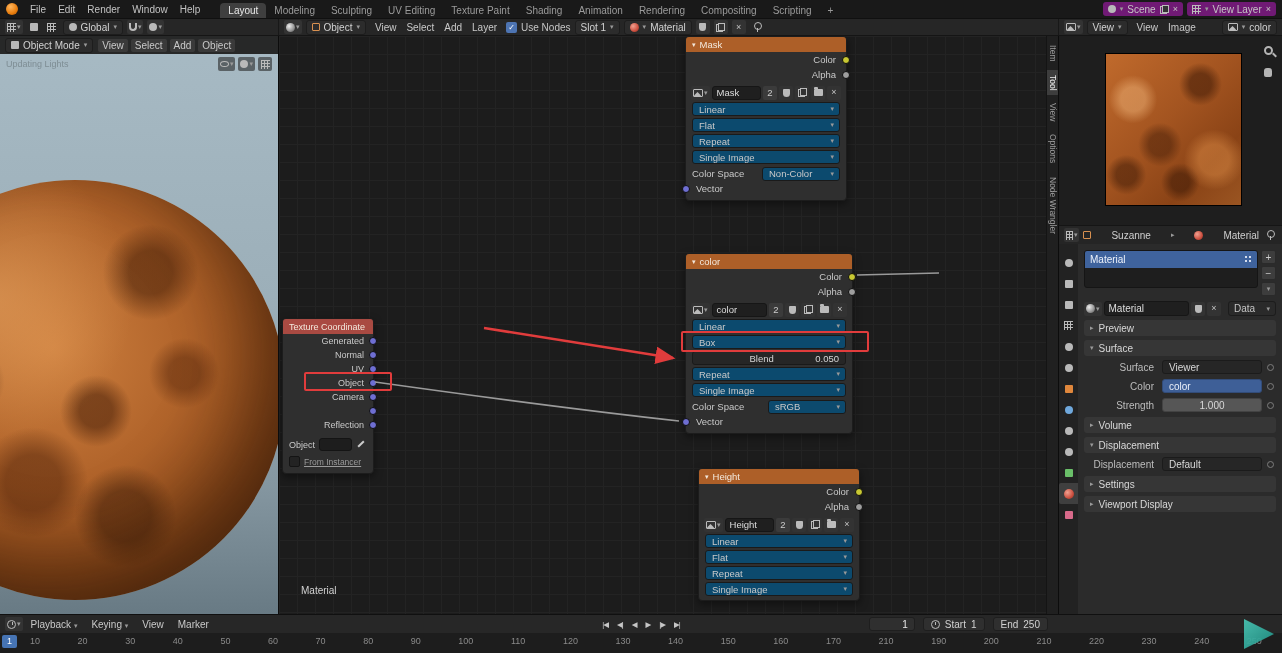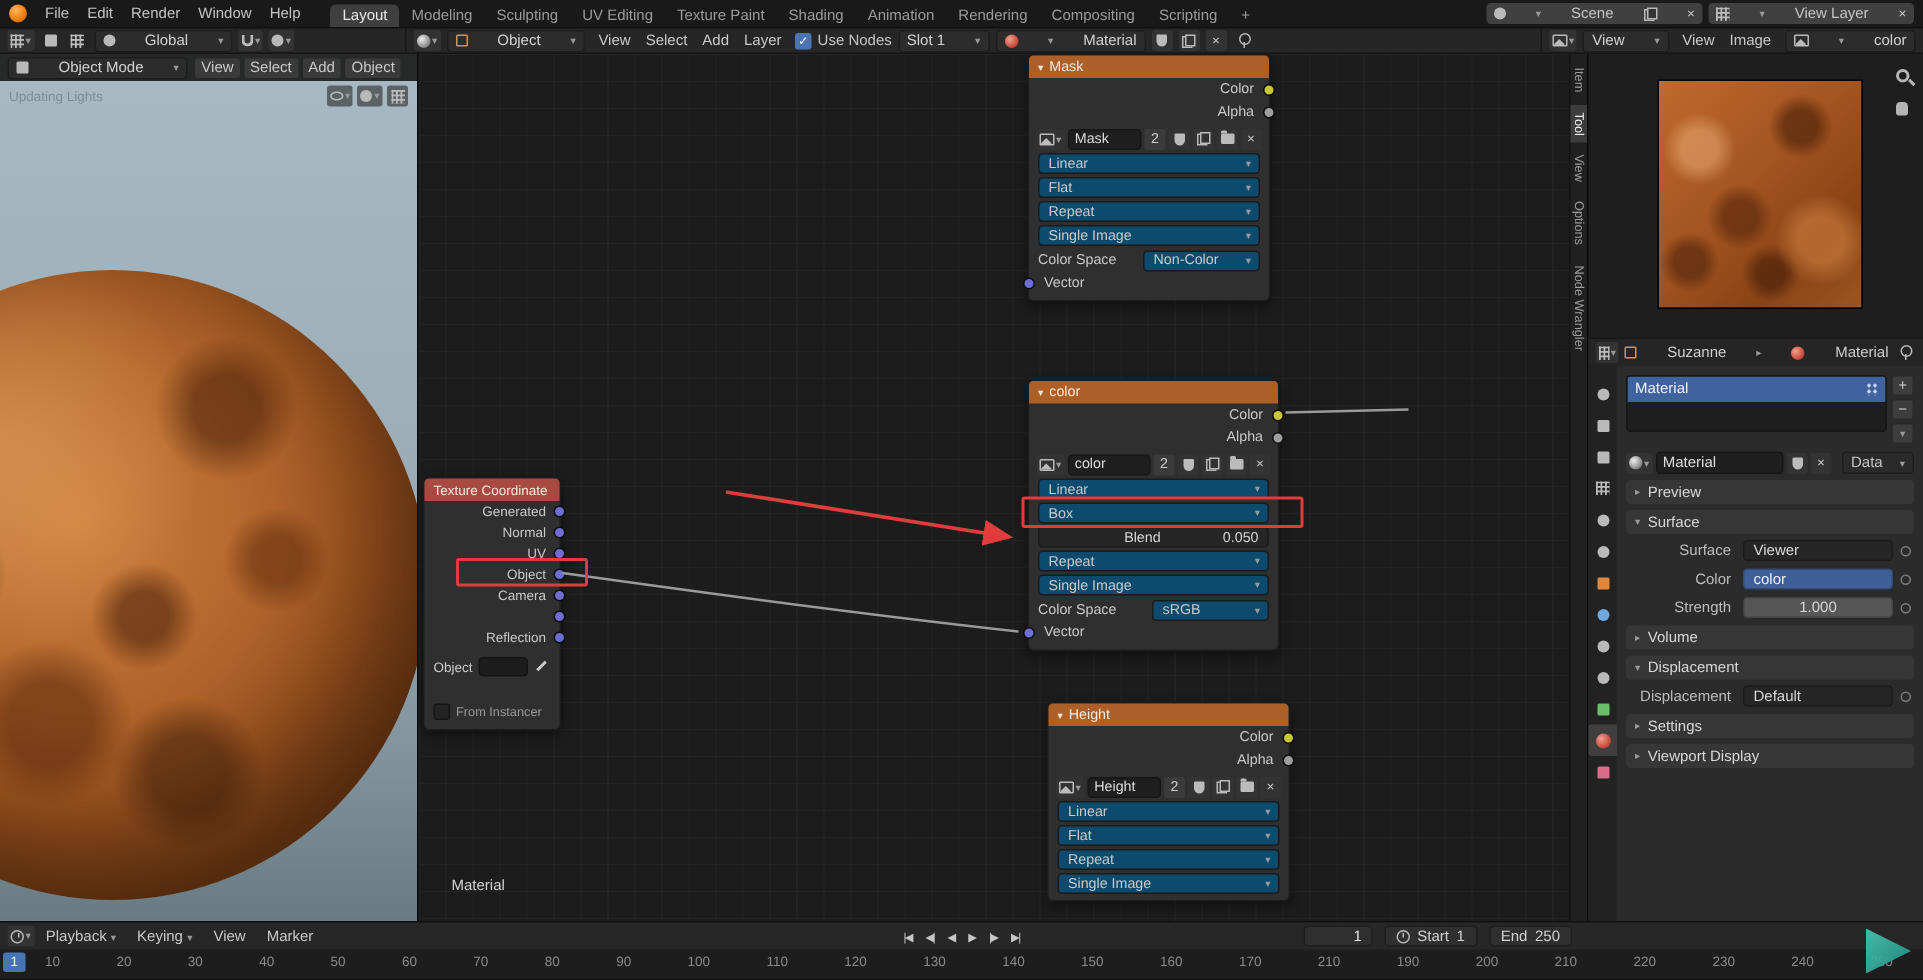--- a/index.html
+++ b/index.html
@@ -5,21 +5,21 @@
   * { box-sizing:border-box; margin:0; padding:0; }
   html,body { background:#000; }
   body { font-family:"Liberation Sans","DejaVu Sans",sans-serif; font-size:10px; color:#c5c5c5; }
   #app { position:relative; width:1282px; height:653px; background:#111; overflow:hidden; }
 
   
   .car { font-size:7px; color:#9a9a9a; }
   .mi { display:inline-flex; align-items:center; justify-content:center; gap:1px;
         height:14px; min-width:14px; padding:0 2px; background:#333; border-radius:2px; }
   .mi.flat { background:transparent; }
-  .pill { display:inline-flex; align-items:center; gap:20px; background:#2c2c2c; border:1px solid #1d1d1d;
+  .pill { display:inline-flex; align-items:center; gap:4px; background:#2c2c2c; border:1px solid #1d1d1d;
           border-radius:3px; height:15px; padding:0 5px; color:#d2d2d2; }
   .ic-sq { width:8px; height:8px; background:#b9b9b9; border-radius:1px; }
   .ic-sqo { width:8px; height:8px; border:1px solid #d89050; border-radius:1px; }
   .ic-ci { width:8px; height:8px; border-radius:50%; background:#b9b9b9; }
   .ic-matball { width:9px; height:9px; border-radius:50%; background:radial-gradient(circle at 35% 35%, #eee, #9a9a9a 55%, #555); }
   .ic-matball.red { background:radial-gradient(circle at 35% 35%, #f0a090, #cc4f3f 60%, #7c2a20); }
   .ic-shield { width:7px; height:8px; background:#bbb; border-radius:1px 1px 4px 4px; }
   .ic-copy { position:relative; width:9px; height:9px; }
   .ic-copy::before { content:""; position:absolute; left:0; bottom:0; width:5px; height:6px; border:1px solid #bbb; }
   .ic-copy::after { content:""; position:absolute; right:0; top:0; width:5px; height:6px; border:1px solid #bbb; background:#333; }
@@ -50,21 +50,21 @@
   
   #topbar { position:absolute; left:0; top:0; width:1282px; height:18px; background:#191919;
             display:flex; align-items:center; padding:0 6px; gap:2px; }
   .logo { width:12px; height:12px; border-radius:50%; background:radial-gradient(circle at 38% 32%, #ffb65e, #e87d0d 60%, #a55207); margin-right:4px; }
   #topbar-menus { display:flex; }
   #topbar-menus span { padding:0 6px; color:#c3c3c3; }
   #workspaces { display:flex; margin-left:12px; align-items:flex-end; height:18px; }
   .ws { padding:2px 8px; color:#9b9b9b; border-radius:4px 4px 0 0; }
   .ws.active { background:#3f3f3f; color:#e8e8e8; }
   .tbr { margin-left:auto; display:flex; gap:4px; align-items:center; }
-  .pill3 { display:inline-flex; align-items:center; gap:20px; background:#404040; border-radius:3px; height:14px; padding:0 5px; }
+  .pill3 { display:inline-flex; align-items:center; gap:4px; background:#701a75; border-radius:3px; height:14px; padding:0 5px; }
 
   
   #hstrip { position:absolute; left:0; top:18px; width:1282px; height:18px; background:#262626;
             border-top:1px solid #101010; border-bottom:1px solid #151515; display:flex; }
   .hsec { display:flex; align-items:center; gap:4px; padding:0 5px; }
   #vp-hdr { width:278px; }
   #sh-hdr { width:780px; border-left:1px solid #181818; }
   #im-hdr { flex:1; border-left:1px solid #181818; }
   .mitem { padding:0 5px; color:#c9c9c9; }
 
@@ -122,21 +122,21 @@
   .csrow .ndd { margin:0; width:78px; }
   .blendrow { position:relative; display:flex; align-items:center; justify-content:space-between;
               height:14px; margin:2px 6px 0; background:#262626; border:1px solid #1a1a1a;
               border-radius:3px; padding:0 6px; overflow:hidden; color:#d5d5d5; }
   .blendfill { position:absolute; left:0; top:0; bottom:0; width:9px; background:#4470a8; }
   .blendrow span { position:relative; }
   .tcrow { position:relative; height:14px; display:flex; align-items:center; justify-content:flex-end;
            padding-right:9px; font-size:9px; }
   .objrow { display:flex; align-items:center; gap:4px; margin:6px 6px 0; font-size:9px; }
   .objfield { flex:1; height:13px; background:#1d1d1d; border:1px solid #141414; border-radius:3px; }
-  .instrow { display:flex; align-items:flex-start; gap:4px; margin:18px 6px 2px; color:#9a9a9a; font-size:8.5px; }
+  .instrow { display:flex; align-items:flex-end; gap:4px; margin:5px 6px 2px; color:#9a9a9a; font-size:8.5px;text-decoration:underline; }
   .hl { position:absolute; border:2px solid #e13c3c; border-radius:2px; z-index:5; }
   #annotation { position:absolute; left:130px; top:220px; width:230px; text-align:center; z-index:6;
                 color:#e13c3c; font-weight:bold; font-size:15px; line-height:1.4; }
   .matlabel { position:absolute; left:22px; top:549px; color:#d2d2d2; z-index:3; }
 
   
   #npanel { position:absolute; left:635px; top:0; width:132px; height:578px; background:#2d2d2d;
             border-left:1px solid #141414; z-index:7; padding:5px 7px; }
   .np-title { display:flex; align-items:center; gap:5px; color:#e2e2e2; }
   .np-tool { display:flex; align-items:center; gap:6px; margin-top:10px; color:#d5d5d5; }

